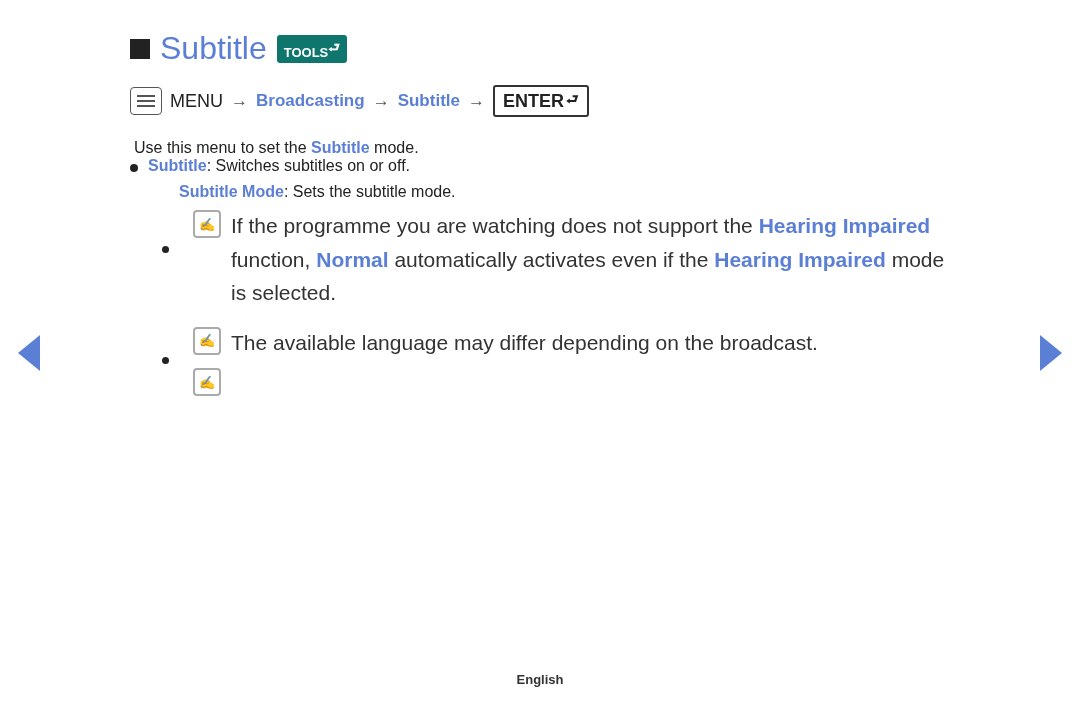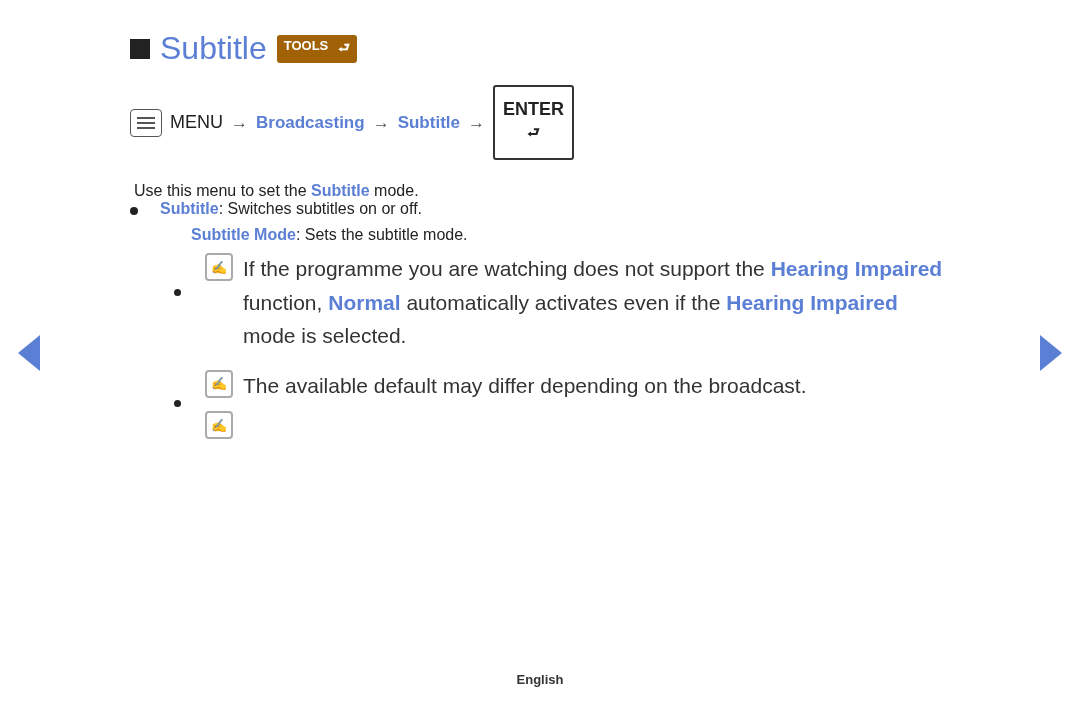--- a/index.html
+++ b/index.html
@@ -37,29 +37,29 @@
       flex-shrink: 0;
     }
 
     .page-title {
       font-size: 32px;
       font-weight: 400;
       color: #5b7fd4;
     }
 
     .tools-badge {
-      background: #a16207;
+      background: #0f766e;
       color: #fff;
       font-size: 13px;
       font-weight: bold;
       padding: 3px 7px;
       border-radius: 3px;
       display: inline-flex;
-      align-items: flex-start;
-      gap: 10px;
+      align-items: flex-end;
+      gap: 0;
     }
 
     
     .breadcrumb-row {
       display: flex;
       align-items: center;
       gap: 8px;
       margin-bottom: 22px;
       font-size: 17px;
       font-weight: 600;
@@ -106,26 +106,25 @@
     .bc-arrow {
       color: #555;
       font-weight: 400;
     }
 
     .enter-btn {
       font-weight: 700;
       color: #222;
       font-size: 18px;
       border: 2px solid #333;
-      padding: 12px 8px;
+      padding: 2px 8px;
       border-radius: 3px;
       display: inline-flex;
       align-items: center;
       gap: 2px;
-      flex-direction: column;
     }
 
     .enter-arrow {
       font-size: 14px;
     }
 
     
     .intro-text {
       font-size: 16px;
       color: #222;
@@ -135,21 +134,21 @@
     
     .main-list {
       list-style: none;
       padding: 0;
     }
 
     .main-list > li {
       margin-bottom: 10px;
       display: flex;
       align-items: flex-start;
-      gap: 22px;
+      gap: 10px;
     }
 
     .bullet-dot {
       width: 8px;
       height: 8px;
       border-radius: 50%;
       background: #222;
       flex-shrink: 0;
       margin-top: 7px;
     }
@@ -313,21 +312,21 @@
           </li>
 
           <li>
             <span class="bullet-dot-sm"></span>
             <div>
 
               
               <div class="note-block">
                 <span class="note-icon">✍</span>
                 <span class="note-text">
-                  The available default may differ depending on the broadcast.
+                  The available language may differ depending on the broadcast.
                 </span>
               </div>
 
               
               <div class="note-block">
                 <span class="note-icon">✍</span>
               </div>
             </div>
           </li>
 

